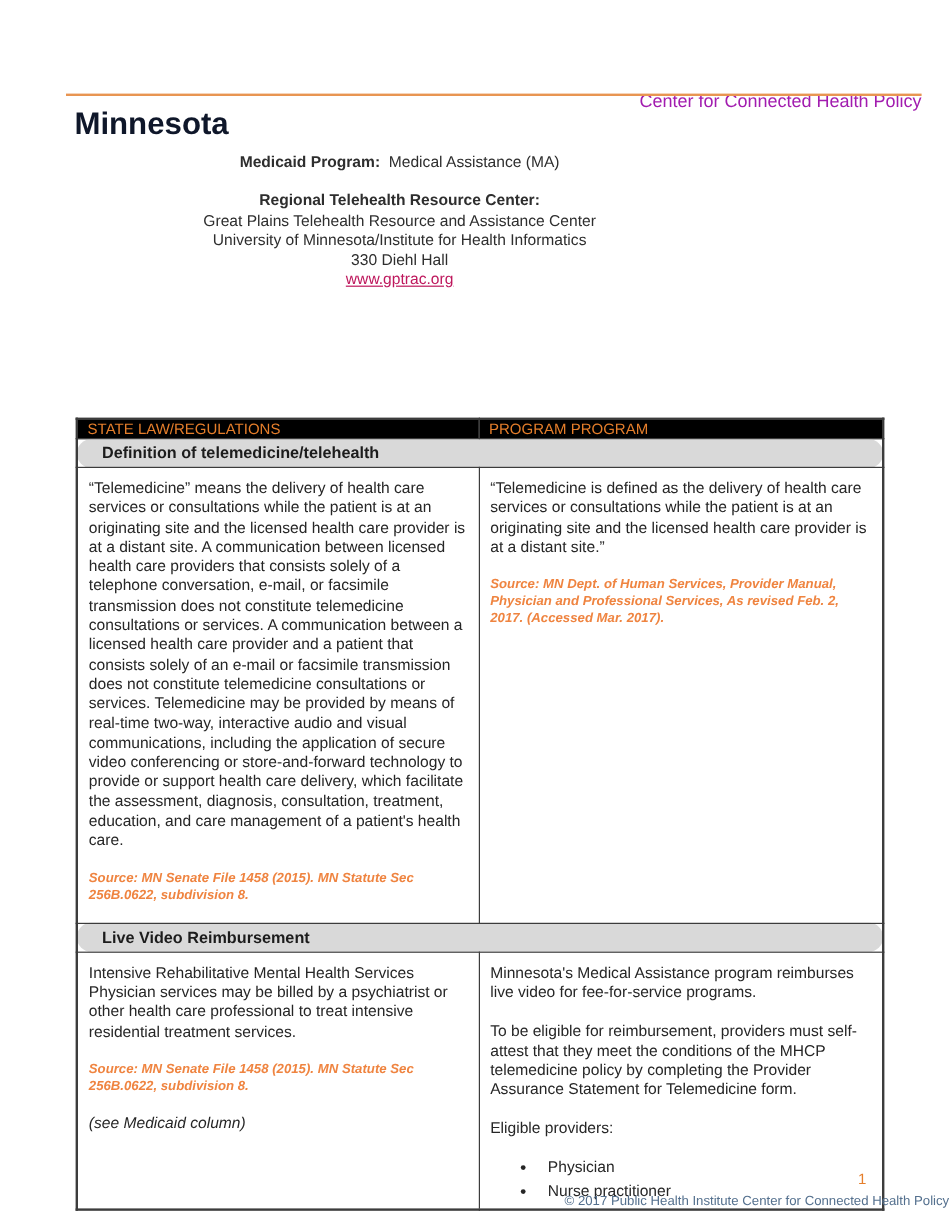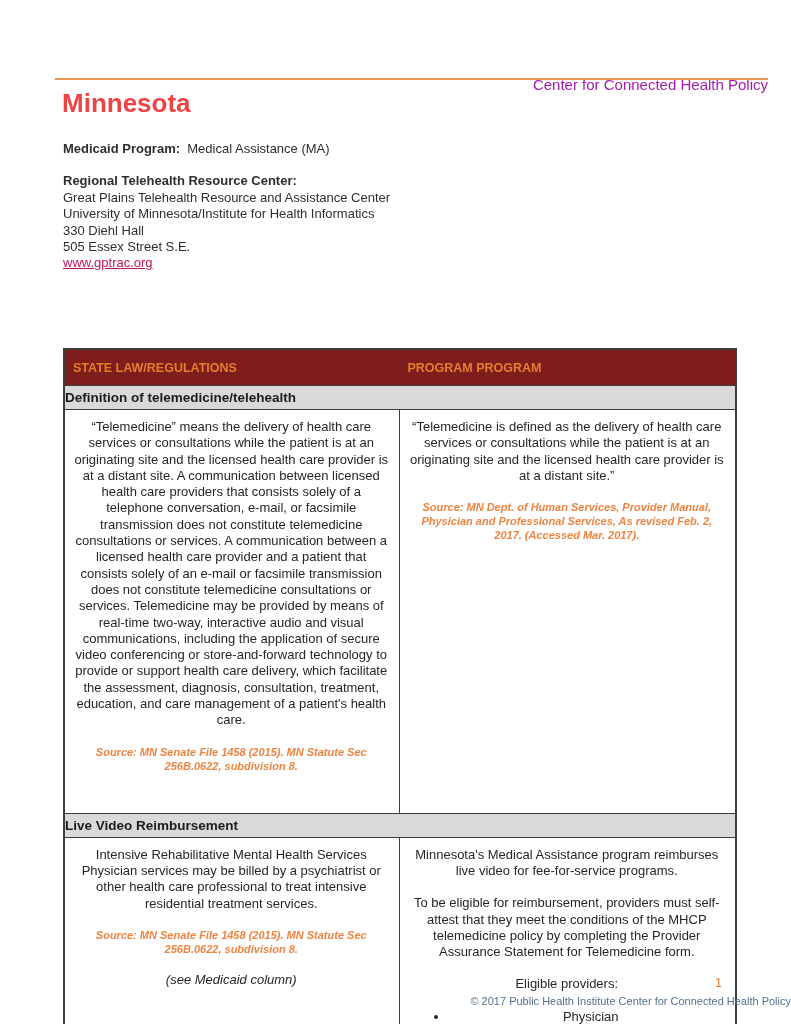--- a/index.html
+++ b/index.html
@@ -3,43 +3,43 @@
 <meta charset="utf-8">
 <style>
   html,body{margin:0;padding:0;background:#ffffff;}
   .page{
     position:relative;width:791px;height:1024px;background:#fff;overflow:hidden;
     font-family:"Liberation Sans",sans-serif;color:#2e2e2e;
   }
   
   .header-text{position:absolute;top:76px;right:23px;font-size:15px;color:#a21caf;}
   .header-rule{position:absolute;top:78px;left:55px;right:23px;border-top:2px solid #E89552;height:0;}
-  .title{position:absolute;top:88px;left:62px;margin:0;font-size:26px;font-weight:bold;color:#ef4444;}
+  .title{position:absolute;top:88px;left:62px;margin:0;font-size:26px;font-weight:bold;color:#0f172a;}
   
-  .info{position:absolute;top:141px;left:63px;width:540px;font-size:13px;line-height:16.4px;}
+  .info{position:absolute;top:127px;left:63px;width:540px;font-size:13px;line-height:16.4px;text-align:center;}
   .info p{margin:0 0 16px 0;}
   .bold{font-weight:bold;}
   .addr div{margin:0;}
   .weblink{color:#be185d;text-decoration:underline;cursor:pointer;}
   
   table.policy{
     position:absolute;top:348px;left:63px;width:672px;
     border-collapse:collapse;table-layout:fixed;
     border:2px solid #3c3c3c;font-size:13px;
   }
   table.policy th,table.policy td{border:1px solid #3c3c3c;}
   th.colhead{
-    background:#7f1d1d;color:#E57E2B;font-size:12.5px;font-weight:bold;
-    text-align:left;padding:10px 8px;height:15px;
+    background:#000000;color:#E57E2B;font-size:12.5px;font-weight:normal;
+    text-align:left;padding:0 8px;height:15px;
   }
   td.sectionhead{
     background:#D9D9D9;font-weight:bold;font-size:13.5px;color:#1c1c1c;
-    padding:4px 0;height:15px;
+    padding:4px 20px;height:15px;border-radius:12px;
   }
-  td.cell{vertical-align:top;padding:9px 10px 24px 9px;line-height:16.3px;color:#262626;text-align:center;}
+  td.cell{vertical-align:top;padding:9px 10px 0 9px;line-height:16.3px;color:#262626;}
   tr.row1 td.cell{height:300px;}
   tr.row2 td.cell{height:204px;}
   td.cell p{margin:0 0 16px 0;}
   p.source{
     color:#EF8440;font-size:11px;line-height:14px;font-weight:bold;font-style:italic;
     margin:18px 0 0 0;
   }
   p.note{font-style:italic;margin:22px 0 0 0;}
   .preline{white-space:pre-line;}
   ul.bullets{margin:14px 0 0 0;padding-left:40px;}
@@ -58,21 +58,20 @@
 
   <h1 class="title">Minnesota</h1>
 
   <div class="info">
     <p><span class="bold">Medicaid Program:</span>&nbsp;&nbsp;<span>Medical Assistance (MA)</span></p>
     <div class="addr">
       <div class="bold">Regional Telehealth Resource Center:</div>
       <div>Great Plains Telehealth Resource and Assistance Center</div>
       <div>University of Minnesota/Institute for Health Informatics</div>
       <div>330 Diehl Hall</div>
-      <div>505 Essex Street S.E.</div>
       <div><a class="weblink">www.gptrac.org</a></div>
     </div>
   </div>
 
   <table class="policy">
     <colgroup>
         <col style="width:335px">
         <col style="width:337px">
       </colgroup>
     <thead>

